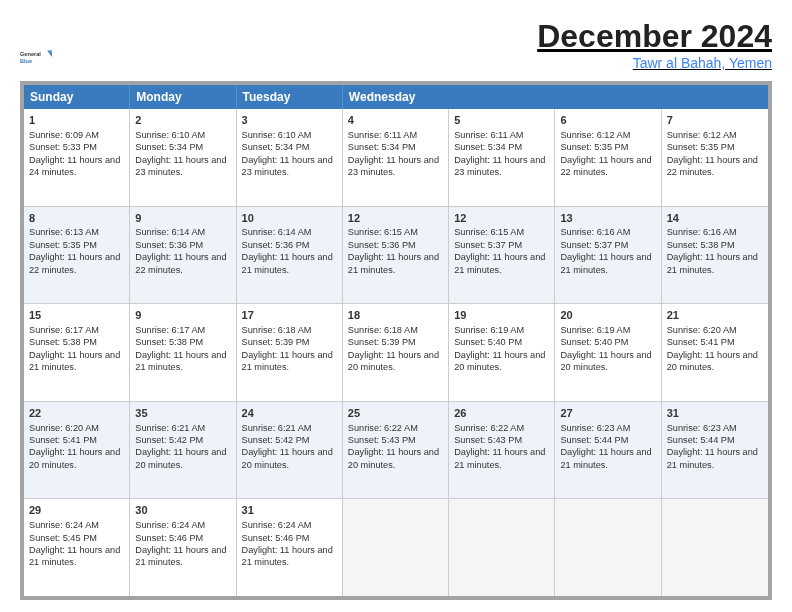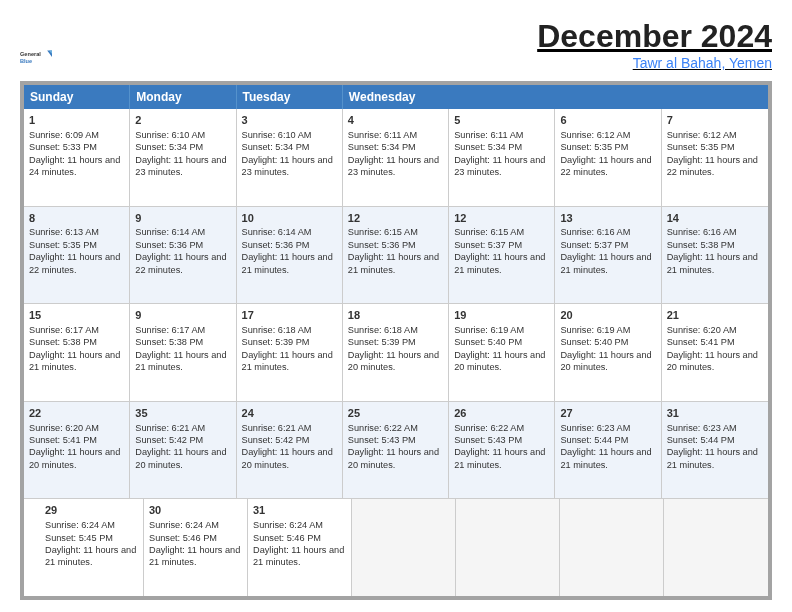--- a/index.html
+++ b/index.html
@@ -68,21 +68,21 @@
       flex: 1;
       display: flex;
       flex-direction: column;
     }
     .cal-row {
       display: grid;
       grid-template-columns: repeat(7, 1fr);
       flex: 1;
       border-bottom: 1px solid #ccc;
     }
-    .cal-row:last-child { border-bottom: none; margin-left: 16px; }
+    .cal-row:last-child { border-bottom: none; }
     .cal-cell {
       border-right: 1px solid #ccc;
       padding: 4px 5px;
       font-size: 9.2px;
       color: #333;
       line-height: 1.35;
       vertical-align: top;
       background: #fff;
     }
     .cal-cell:last-child { border-right: none; }

